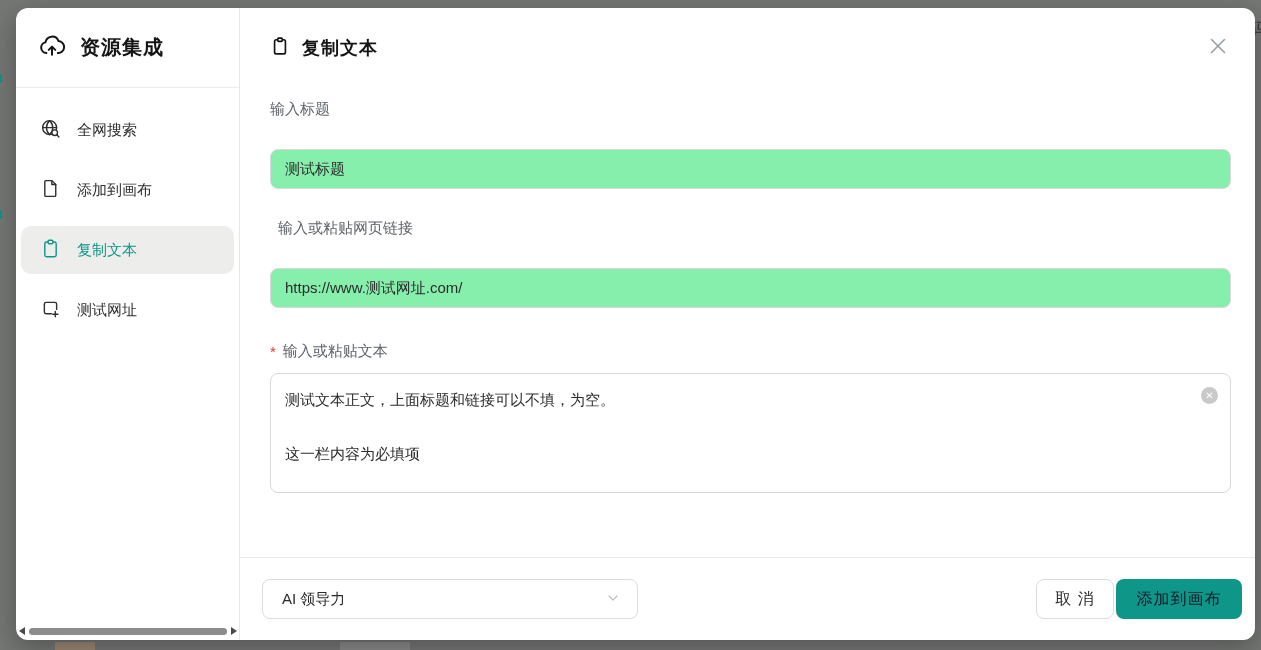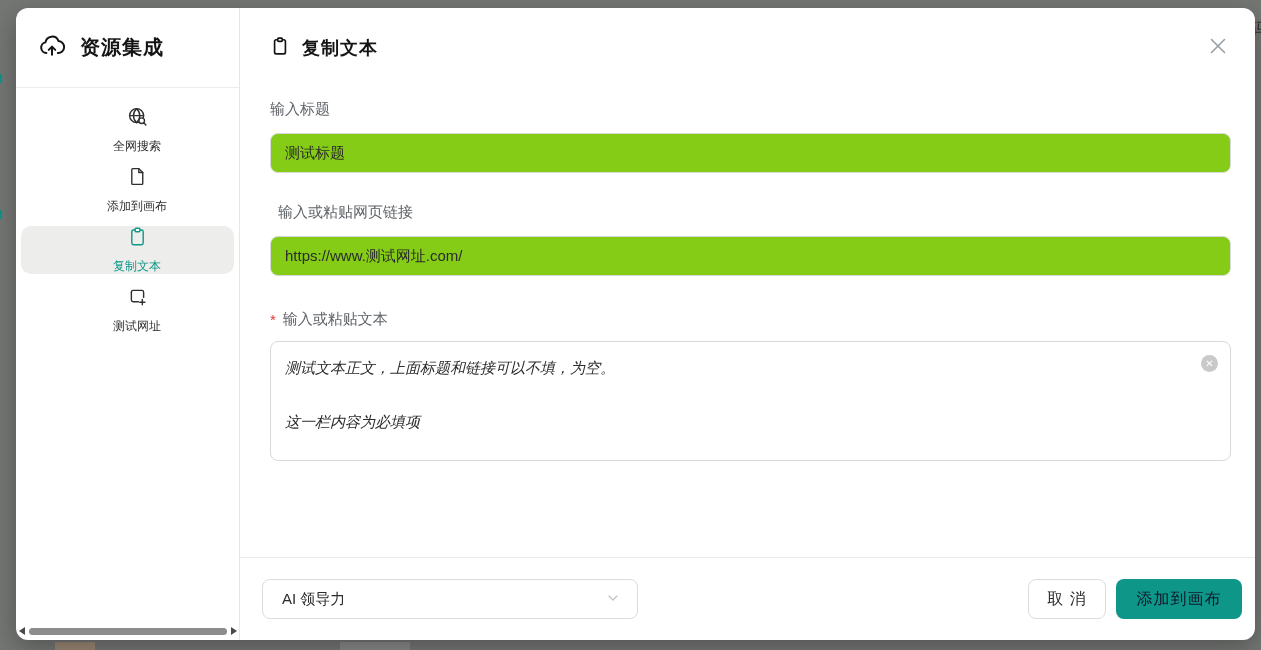--- a/index.html
+++ b/index.html
@@ -34,23 +34,23 @@
 
   
   .sidebar { width: 224px; border-right: 1px solid #e6e6e6; position: relative; flex: none; }
   .sidebar-header {
     height: 80px; display: flex; align-items: center; gap: 14px;
     padding-left: 22px; border-bottom: 1px solid #ececec;
   }
   .sidebar-title { font-size: 20px; font-weight: bold; color: #141414; letter-spacing: 1px; }
   .nav { padding: 18px 5px 0 5px; }
   .nav-item {
-    height: 48px; display: flex; align-items: center; gap: 8px;
+    height: 48px; display: flex; align-items: center; gap: 16px;
     padding-left: 19px; margin-bottom: 12px; border-radius: 10px;
-    color: #2f2f2f; font-size: 12px; cursor: pointer; flex-direction: column;
+    color: #2f2f2f; font-size: 15px; cursor: pointer;
   }
   .nav-item.active { background: #ededeb; color: #0E9688; }
   .nav-item svg, .sidebar-header svg { flex: none; }
 
   
   .hscrollbar {
     position: absolute; left: 0; bottom: 4px; width: 224px; height: 10px;
     display: flex; align-items: center; padding: 0 3px;
   }
   .scroll-arrow { width: 0; height: 0; border-style: solid; cursor: pointer; }
@@ -72,30 +72,30 @@
   .field-label.first { margin: 38px 0 14px 0; }
   .field-label.mid   { margin: 30px 0 14px 8px; }
   .field-label.req   { margin: 34px 0 12px 0; }
   .required-mark { color: #E0382E; margin-right: 7px; font-size: 15px; }
 
   .text-input {
     width: 100%; height: 40px;
     border: 1px solid #d9d9d9; border-radius: 8px;
     padding: 0 14px; font-size: 15px; color: #2b2b2b;
     font-family: "Liberation Sans", sans-serif;
-    outline: none; background: #84cc16;
+    outline: none; background: #86efac; margin-top: 16px;
   }
   .textarea-wrap { position: relative; }
   .text-area {
     width: 100%; height: 120px; resize: none;
     border: 1px solid #d9d9d9; border-radius: 8px;
     padding: 12px 38px 12px 14px;
     font-size: 15px; line-height: 27px; color: #2b2b2b;
     font-family: "Liberation Sans", sans-serif;
-    outline: none; display: block; font-style: italic;
+    outline: none; display: block;
   }
   .clear-btn {
     position: absolute; top: 14px; right: 13px;
     width: 17px; height: 17px; border-radius: 50%;
     background: #c9c9c9; color: #ffffff;
     display: flex; align-items: center; justify-content: center;
     font-size: 10px; line-height: 1; cursor: pointer;
   }
 
   
@@ -105,21 +105,21 @@
     display: flex; align-items: center;
     padding: 0 13px 0 22px;
   }
   .select-box {
     width: 376px; height: 40px;
     border: 1px solid #dcdcdc; border-radius: 8px;
     display: flex; align-items: center; justify-content: space-between;
     padding: 0 16px 0 19px; font-size: 15px; color: #2b2b2b; cursor: pointer;
     background: #fff;
   }
-  .footer-buttons { margin-left: auto; display: flex; gap: 10px; padding-left: 30px; }
+  .footer-buttons { margin-left: auto; display: flex; gap: 2px; padding-left: 30px; }
   .btn {
     height: 40px; border-radius: 8px; font-size: 16px; cursor: pointer;
     font-family: "Liberation Sans", sans-serif; letter-spacing: 1px;
   }
   .btn-cancel { width: 78px; background: #fff; border: 1px solid #dcdcdc; color: #2b2b2b; }
   .btn-submit { min-width: 126px; padding: 0 14px; background: #0E9688; border: none; color: #0f172a; }
 </style>
 </head>
 <body>
 

